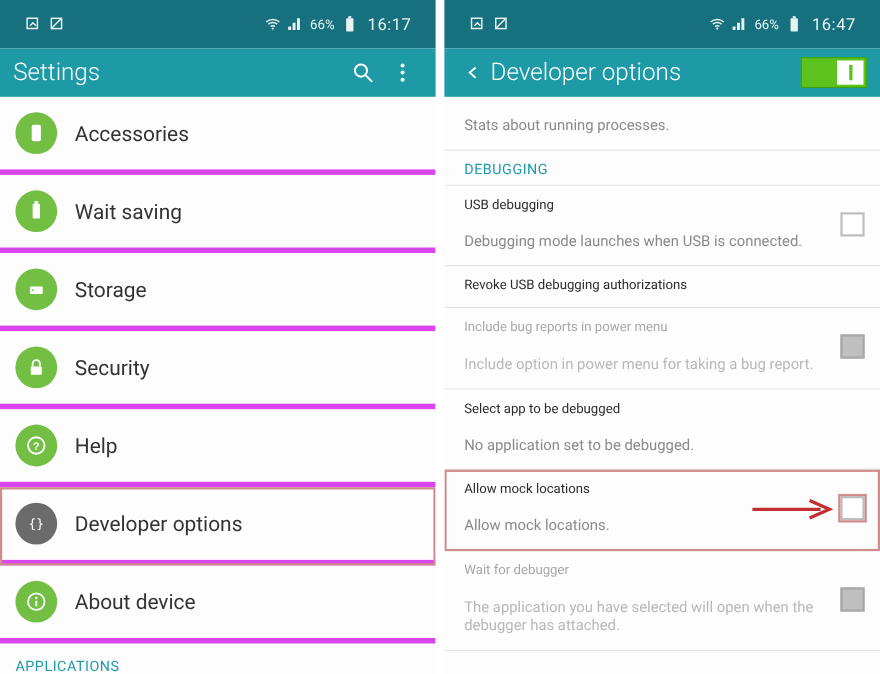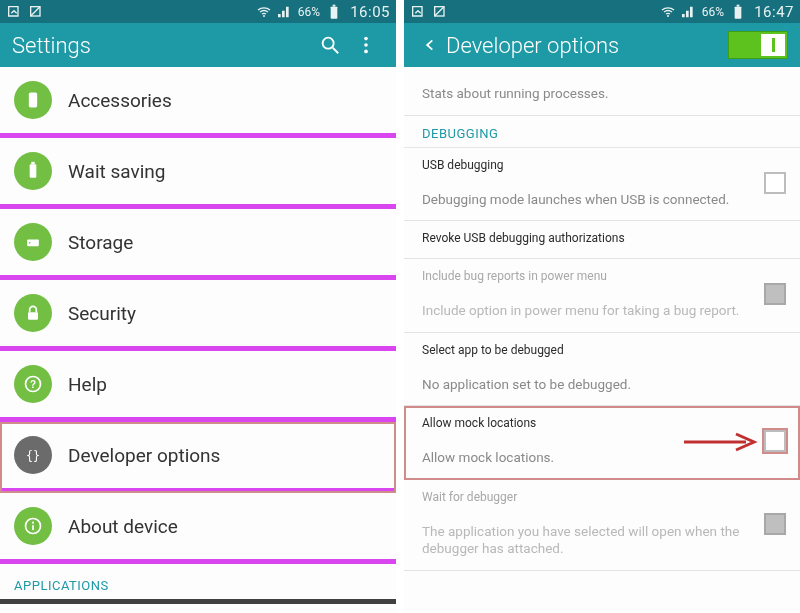--- a/index.html
+++ b/index.html
@@ -14,26 +14,26 @@
   }
   .phone {
     flex: 1;
     display: flex;
     flex-direction: column;
     background: #fdfdfd;
     position: relative;
   }
   
   .statusbar {
-    height: 23px;
+    height: 44px;
     background: #16707d;
     color: #e8f2f3;
     display: flex;
     align-items: center;
-    padding: 0 6px;
+    padding: 0 22px;
     font-size: 13px;
   }
   .statusbar .left { display: flex; gap: 6px; align-items: center; }
   .statusbar .right { margin-left: auto; display: flex; gap: 4px; align-items: center; }
   .sb-icon { width: 16px; height: 16px; display: flex; align-items: center; justify-content: center; }
   .sb-icon svg { width: 16px; height: 16px; fill: #e8f2f3; }
   .battery-text { font-size: 12px; margin: 0 2px; }
   .clock { font-size: 15px; margin-left: 4px; letter-spacing: 0.5px; }
 
   
@@ -147,21 +147,21 @@
             <path d="M3 20h4v-5H3zM9 20h4V10H9zM15 20h4V4h-4z"></path>
           </svg>
       </span>
       <span class="battery-text">66%</span>
       <span class="sb-icon">
         <svg viewBox="0 0 24 24">
             <rect x="7" y="4" width="10" height="18" rx="1"></rect>
             <rect x="10" y="1" width="4" height="3"></rect>
           </svg>
       </span>
-      <span class="clock">16:05</span>
+      <span class="clock">16:17</span>
     </div>
   </div>
 
   <div class="appbar">
     <span class="title">Settings</span>
     <span class="icon-btn">
       <svg viewBox="0 0 24 24">
           <circle cx="10" cy="10" r="6" fill="none" stroke="#fff" stroke-width="2"></circle>
           <path d="M15 15l6 6" stroke="#fff" stroke-width="2"></path>
         </svg>

